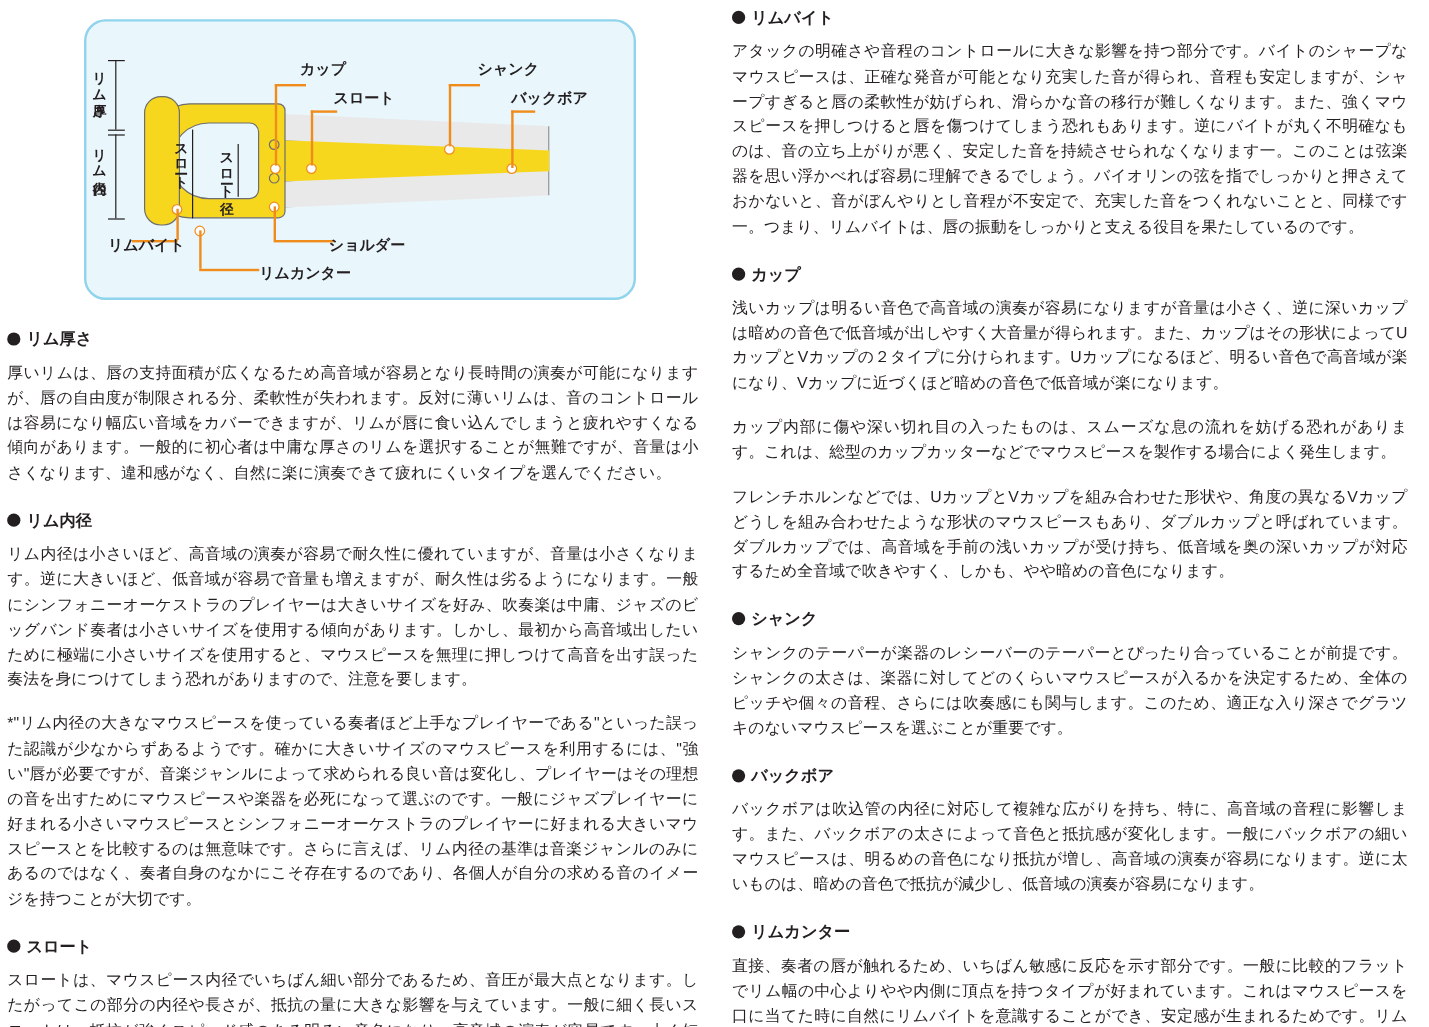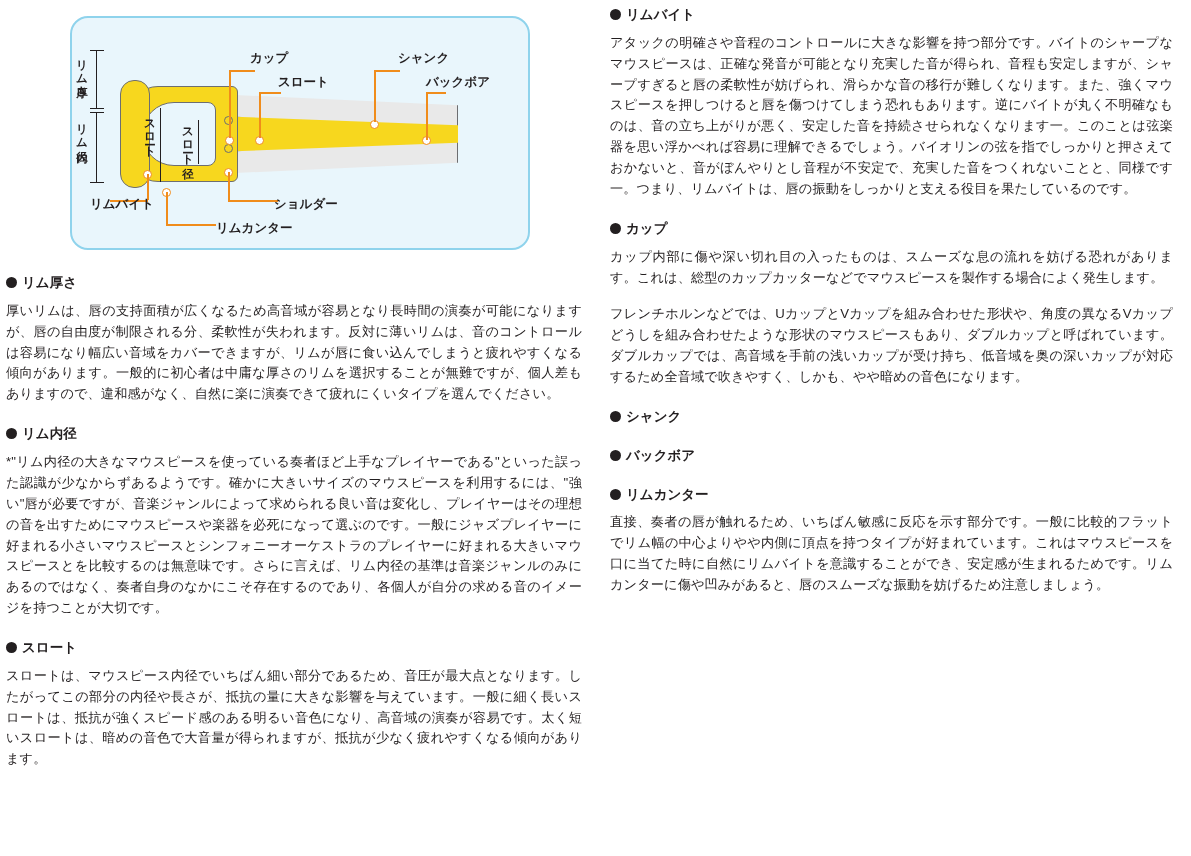--- a/index.html
+++ b/index.html
@@ -237,27 +237,28 @@
       <div class="lead-dot" style="left:152px; top:180px;"></div>
       <div class="lead v" style="left:156px; top:184px; height:32px;"></div>
       <div class="lead h" style="left:156px; top:216px; width:50px;"></div>
       <div class="lbl" style="left:206px; top:212px;">リムカンター</div>
     </div>
 
     <div class="block">
       <div class="sec-head">
         <span class="bullet"></span><span>リム厚さ</span>
       </div>
-      <p class="body">厚いリムは、唇の支持面積が広くなるため高音域が容易となり長時間の演奏が可能になりますが、唇の自由度が制限される分、柔軟性が失われます。反対に薄いリムは、音のコントロールは容易になり幅広い音域をカバーできますが、リムが唇に食い込んでしまうと疲れやすくなる傾向があります。一般的に初心者は中庸な厚さのリムを選択することが無難ですが、個人差もありますので、違和感がなく、自然に楽に演奏できて疲れにくいタイプを選んでください。</p>
+      <p class="body">厚いリムは、唇の支持面積が広くなるため高音域が容易となり長時間の演奏が可能になりますが、唇の自由度が制限される分、柔軟性が失われます。反対に薄いリムは、音のコントロールは容易になり幅広い音域をカバーできますが、リムが唇に食い込んでしまうと疲れやすくなる傾向があります。一般的に初心者は中庸な厚さのリムを選択することが無難ですが、音量は小さくなります、違和感がなく、自然に楽に演奏できて疲れにくいタイプを選んでください。</p>
     </div>
 
     <div class="block">
       <div class="sec-head">
         <span class="bullet"></span><span>リム内径</span>
       </div>
+      <p class="body">リム内径は小さいほど、高音域の演奏が容易で耐久性に優れていますが、音量は小さくなります。逆に大きいほど、低音域が容易で音量も増えますが、耐久性は劣るようになります。一般にシンフォニーオーケストラのプレイヤーは大きいサイズを好み、吹奏楽は中庸、ジャズのビッグバンド奏者は小さいサイズを使用する傾向があります。しかし、最初から高音域出したいために極端に小さいサイズを使用すると、マウスピースを無理に押しつけて高音を出す誤った奏法を身につけてしまう恐れがありますので、注意を要します。</p>
       <p class="body">*"リム内径の大きなマウスピースを使っている奏者ほど上手なプレイヤーである"といった誤った認識が少なからずあるようです。確かに大きいサイズのマウスピースを利用するには、"強い"唇が必要ですが、音楽ジャンルによって求められる良い音は変化し、プレイヤーはその理想の音を出すためにマウスピースや楽器を必死になって選ぶのです。一般にジャズプレイヤーに好まれる小さいマウスピースとシンフォニーオーケストラのプレイヤーに好まれる大きいマウスピースとを比較するのは無意味です。さらに言えば、リム内径の基準は音楽ジャンルのみにあるのではなく、奏者自身のなかにこそ存在するのであり、各個人が自分の求める音のイメージを持つことが大切です。</p>
     </div>
 
     <div class="block">
       <div class="sec-head">
         <span class="bullet"></span><span>スロート</span>
       </div>
       <p class="body">スロートは、マウスピース内径でいちばん細い部分であるため、音圧が最大点となります。したがってこの部分の内径や長さが、抵抗の量に大きな影響を与えています。一般に細く長いスロートは、抵抗が強くスピード感のある明るい音色になり、高音域の演奏が容易です。太く短いスロートは、暗めの音色で大音量が得られますが、抵抗が少なく疲れやすくなる傾向があります。</p>
 
     </div>
@@ -270,34 +271,37 @@
       <div class="sec-head">
         <span class="bullet"></span><span>リムバイト</span>
       </div>
       <p class="body">アタックの明確さや音程のコントロールに大きな影響を持つ部分です。バイトのシャープなマウスピースは、正確な発音が可能となり充実した音が得られ、音程も安定しますが、シャープすぎると唇の柔軟性が妨げられ、滑らかな音の移行が難しくなります。また、強くマウスピースを押しつけると唇を傷つけてしまう恐れもあります。逆にバイトが丸く不明確なものは、音の立ち上がりが悪く、安定した音を持続させられなくなります一。このことは弦楽器を思い浮かべれば容易に理解できるでしょう。バイオリンの弦を指でしっかりと押さえておかないと、音がぼんやりとし音程が不安定で、充実した音をつくれないことと、同様です一。つまり、リムバイトは、唇の振動をしっかりと支える役目を果たしているのです。</p>
     </div>
 
     <div class="block">
       <div class="sec-head">
         <span class="bullet"></span><span>カップ</span>
       </div>
+      <p class="body">浅いカップは明るい音色で高音域の演奏が容易になりますが音量は小さく、逆に深いカップは暗めの音色で低音域が出しやすく大音量が得られます。また、カップはその形状によってUカップとVカップの２タイプに分けられます。Uカップになるほど、明るい音色で高音域が楽になり、Vカップに近づくほど暗めの音色で低音域が楽になります。</p>
       <p class="body">カップ内部に傷や深い切れ目の入ったものは、スムーズな息の流れを妨げる恐れがあります。これは、総型のカップカッターなどでマウスピースを製作する場合によく発生します。</p>
       <p class="body">フレンチホルンなどでは、UカップとVカップを組み合わせた形状や、角度の異なるVカップどうしを組み合わせたような形状のマウスピースもあり、ダブルカップと呼ばれています。ダブルカップでは、高音域を手前の浅いカップが受け持ち、低音域を奥の深いカップが対応するため全音域で吹きやすく、しかも、やや暗めの音色になります。</p>
     </div>
 
     <div class="block">
       <div class="sec-head">
         <span class="bullet"></span><span>シャンク</span>
       </div>
+      <p class="body">シャンクのテーパーが楽器のレシーバーのテーパーとぴったり合っていることが前提です。シャンクの太さは、楽器に対してどのくらいマウスピースが入るかを決定するため、全体のピッチや個々の音程、さらには吹奏感にも関与します。このため、適正な入り深さでグラツキのないマウスピースを選ぶことが重要です。</p>
     </div>
 
     <div class="block">
       <div class="sec-head">
         <span class="bullet"></span><span>バックボア</span>
       </div>
+      <p class="body">バックボアは吹込管の内径に対応して複雑な広がりを持ち、特に、高音域の音程に影響します。また、バックボアの太さによって音色と抵抗感が変化します。一般にバックボアの細いマウスピースは、明るめの音色になり抵抗が増し、高音域の演奏が容易になります。逆に太いものは、暗めの音色で抵抗が減少し、低音域の演奏が容易になります。</p>
     </div>
 
     <div class="block">
       <div class="sec-head">
         <span class="bullet"></span><span>リムカンター</span>
       </div>
       <p class="body">直接、奏者の唇が触れるため、いちばん敏感に反応を示す部分です。一般に比較的フラットでリム幅の中心よりやや内側に頂点を持つタイプが好まれています。これはマウスピースを口に当てた時に自然にリムバイトを意識することができ、安定感が生まれるためです。リムカンターに傷や凹みがあると、唇のスムーズな振動を妨げるため注意しましょう。</p>
     </div>
 
   </div>

